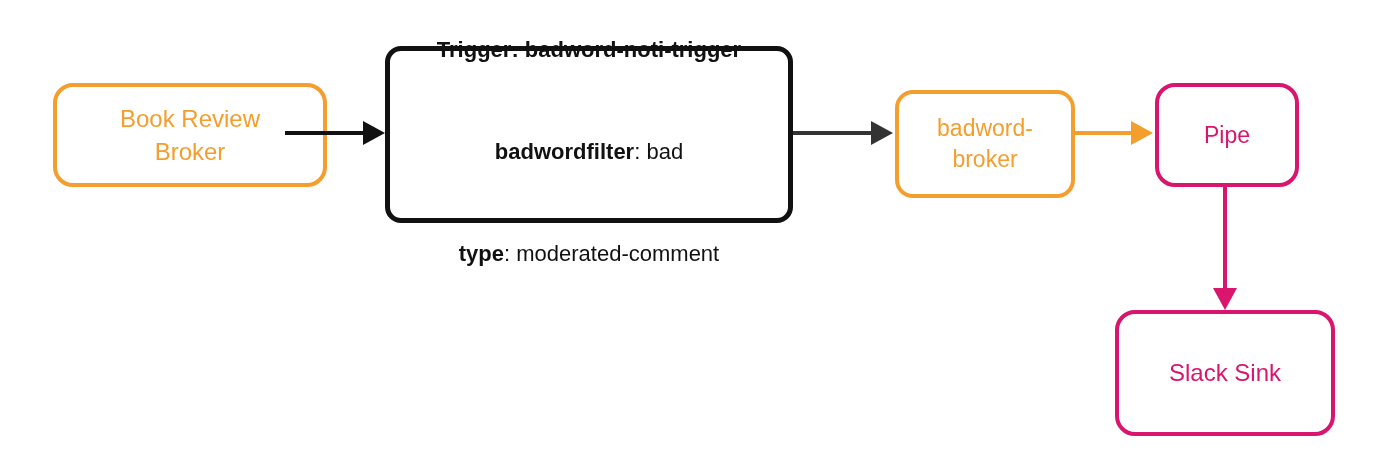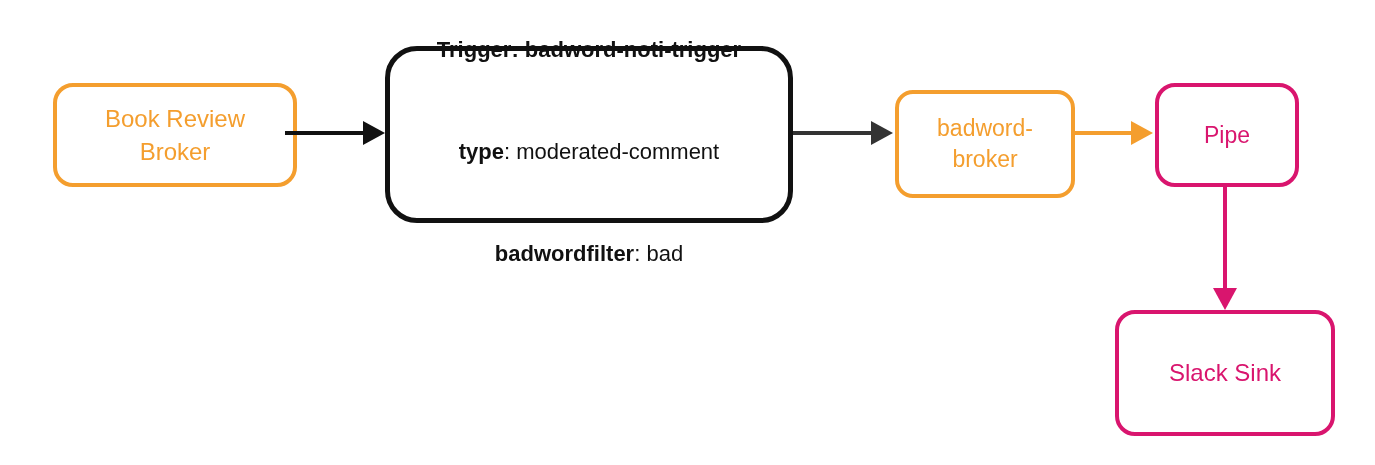--- a/index.html
+++ b/index.html
@@ -31,25 +31,25 @@
     border-radius: 20px;
   }
   .node-pink {
     border: 4px solid var(--pink);
     color: var(--pink);
     border-radius: 20px;
   }
   .node-black {
     border: 5px solid var(--ink);
     color: var(--ink);
-    border-radius: 32px;
+    border-radius: 16px;
   }
 
   
-  #node-book-review-broker { left: 53px;  top: 83px;  width: 244px; height: 104px; font-size: 24px; line-height: 33px; }
+  #node-book-review-broker { left: 53px;  top: 83px;  width: 274px; height: 104px; font-size: 24px; line-height: 33px; }
   #node-trigger            { left: 385px; top: 46px;  width: 408px; height: 177px; font-size: 22px; line-height: 34px; }
   #node-badword-broker     { left: 895px; top: 90px;  width: 180px; height: 108px;  font-size: 23px; line-height: 31px; border-radius: 18px; }
   #node-pipe               { left: 1155px; top: 83px; width: 144px; height: 104px; font-size: 23px; }
   #node-slack-sink         { left: 1115px; top: 310px; width: 220px; height: 126px; font-size: 24px; }
 
   .trigger-text { text-align: center; }
   .trigger-text .bold { font-weight: bold; }
 
   
   .arrow-line-h {
@@ -109,24 +109,24 @@
     <div class="arrow-line-h" id="arrow1-line"></div>
     <div class="arrow-head-right" id="arrow1-head"></div>
   </div>
 
   <div class="node node-black" id="node-trigger">
     <div class="trigger-text">
       <div>
         <span class="bold">Trigger: badword-noti-trigger</span>
       </div>
       <div>
-        <span class="bold">type</span><span>: moderated-comment</span>
+        <span class="bold">badwordfilter</span><span>: bad</span>
       </div>
       <div>
-        <span class="bold">badwordfilter</span><span>: bad</span>
+        <span class="bold">type</span><span>: moderated-comment</span>
       </div>
     </div>
   </div>
 
   <div>
     <div class="arrow-line-h" id="arrow2-line"></div>
     <div class="arrow-head-right" id="arrow2-head"></div>
   </div>
 
   <div class="node node-orange" id="node-badword-broker">

